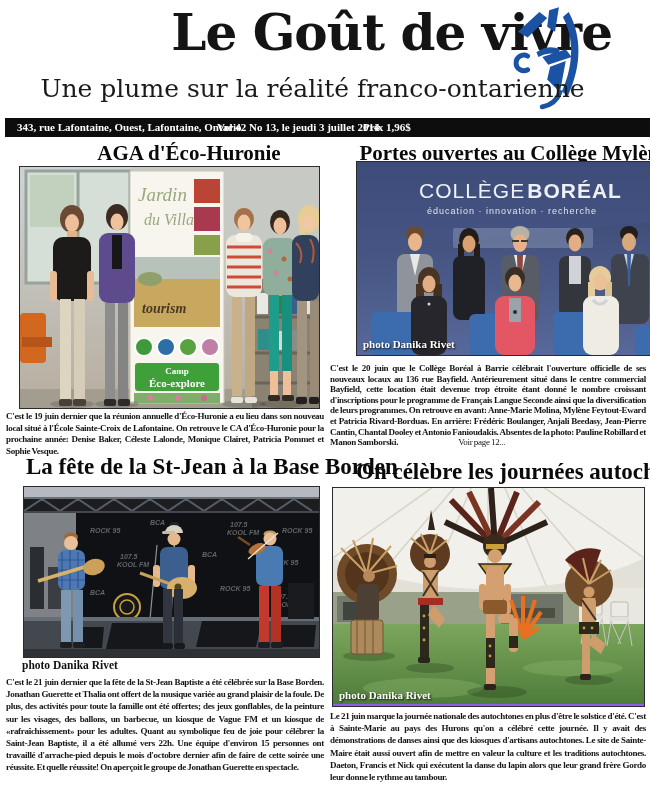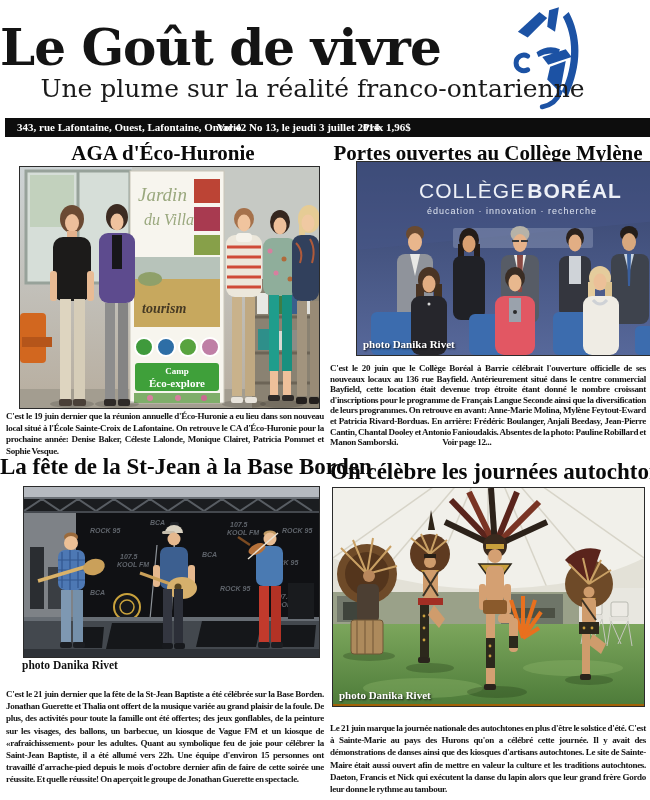--- a/index.html
+++ b/index.html
@@ -1,45 +1,45 @@
 <!DOCTYPE html>
 <html><head>
 <meta charset="utf-8">
 <style>
   html,body{margin:0;padding:0;background:#ffffff;}
   .page{position:relative;width:650px;height:800px;background:#ffffff;overflow:hidden;
         font-family:"Liberation Serif",serif;color:#111;}
   
-  .mast-title{position:absolute;top:18px;left:0;width:612px;text-align:left;
+  .mast-title{position:absolute;top:3px;left:0;width:612px;text-align:right;
     font-family:"DejaVu Serif",serif;font-weight:bold;font-size:50px;letter-spacing:-1px;color:#141414;}
   .mast-tagline{position:absolute;top:74px;left:0;width:625px;text-align:center;
     font-family:"DejaVu Serif",serif;font-size:25px;color:#1a1a1a;}
   .bird{position:absolute;left:513px;top:5px;}
   
   .infobar{position:absolute;top:118px;left:5px;width:640px;height:19px;background:#0d0d0d;color:#fff;
     font-size:11px;font-weight:bold;padding-left:44px;}
   .infobar span{position:absolute;top:0;line-height:19px;white-space:nowrap;}
   .ib-address{left:12px;}
   .ib-edition{left:212px;}
   .ib-price{left:358px;}
   
-  .headline{position:absolute;font-weight:bold;text-align:center;color:#0a0a0a;white-space:nowrap;}
+  .headline{position:absolute;font-weight:bold;text-align:center;color:#0a0a0a;white-space:nowrap;margin-left:26px;}
   
-  .photo{position:absolute;border:1px solid #2b2b2b;overflow:hidden;background:#a16207;}
+  .photo{position:absolute;border:1px solid #2b2b2b;overflow:hidden;background:#8b5cf6;}
   .photo svg{display:block;}
   .credit-overlay{position:absolute;left:6px;bottom:5px;color:#fff;font-weight:bold;font-size:11px;
     text-shadow:1px 1px 2px rgba(0,0,0,.85);white-space:nowrap;}
   .credit-below{position:absolute;font-weight:bold;font-size:11.5px;color:#111;white-space:nowrap;}
   
   .body-text{position:absolute;font-weight:bold;color:#151515;text-align:justify;
     letter-spacing:-0.3px;word-spacing:-0.5px;}
   .bt-caption{font-size:9px;line-height:11.6px;}
-  .bt-std{font-size:9px;line-height:12.2px;margin-top:12px;}
+  .bt-std{font-size:9px;line-height:12.2px;}
   .bt-tight{font-size:9px;line-height:10.6px;}
-  .voir{display:inline-block;margin-left:44px;font-weight:bold;}
+  .voir{display:inline-block;margin-left:60px;font-weight:normal;}
 </style>
 </head>
 <body>
 
 <div class="page">
 
   <div class="mast-title">Le Goût de vivre</div>
 
   <svg class="bird" width="86" height="108" viewBox="0 0 88 108">
     <g fill="#1c52a4">

